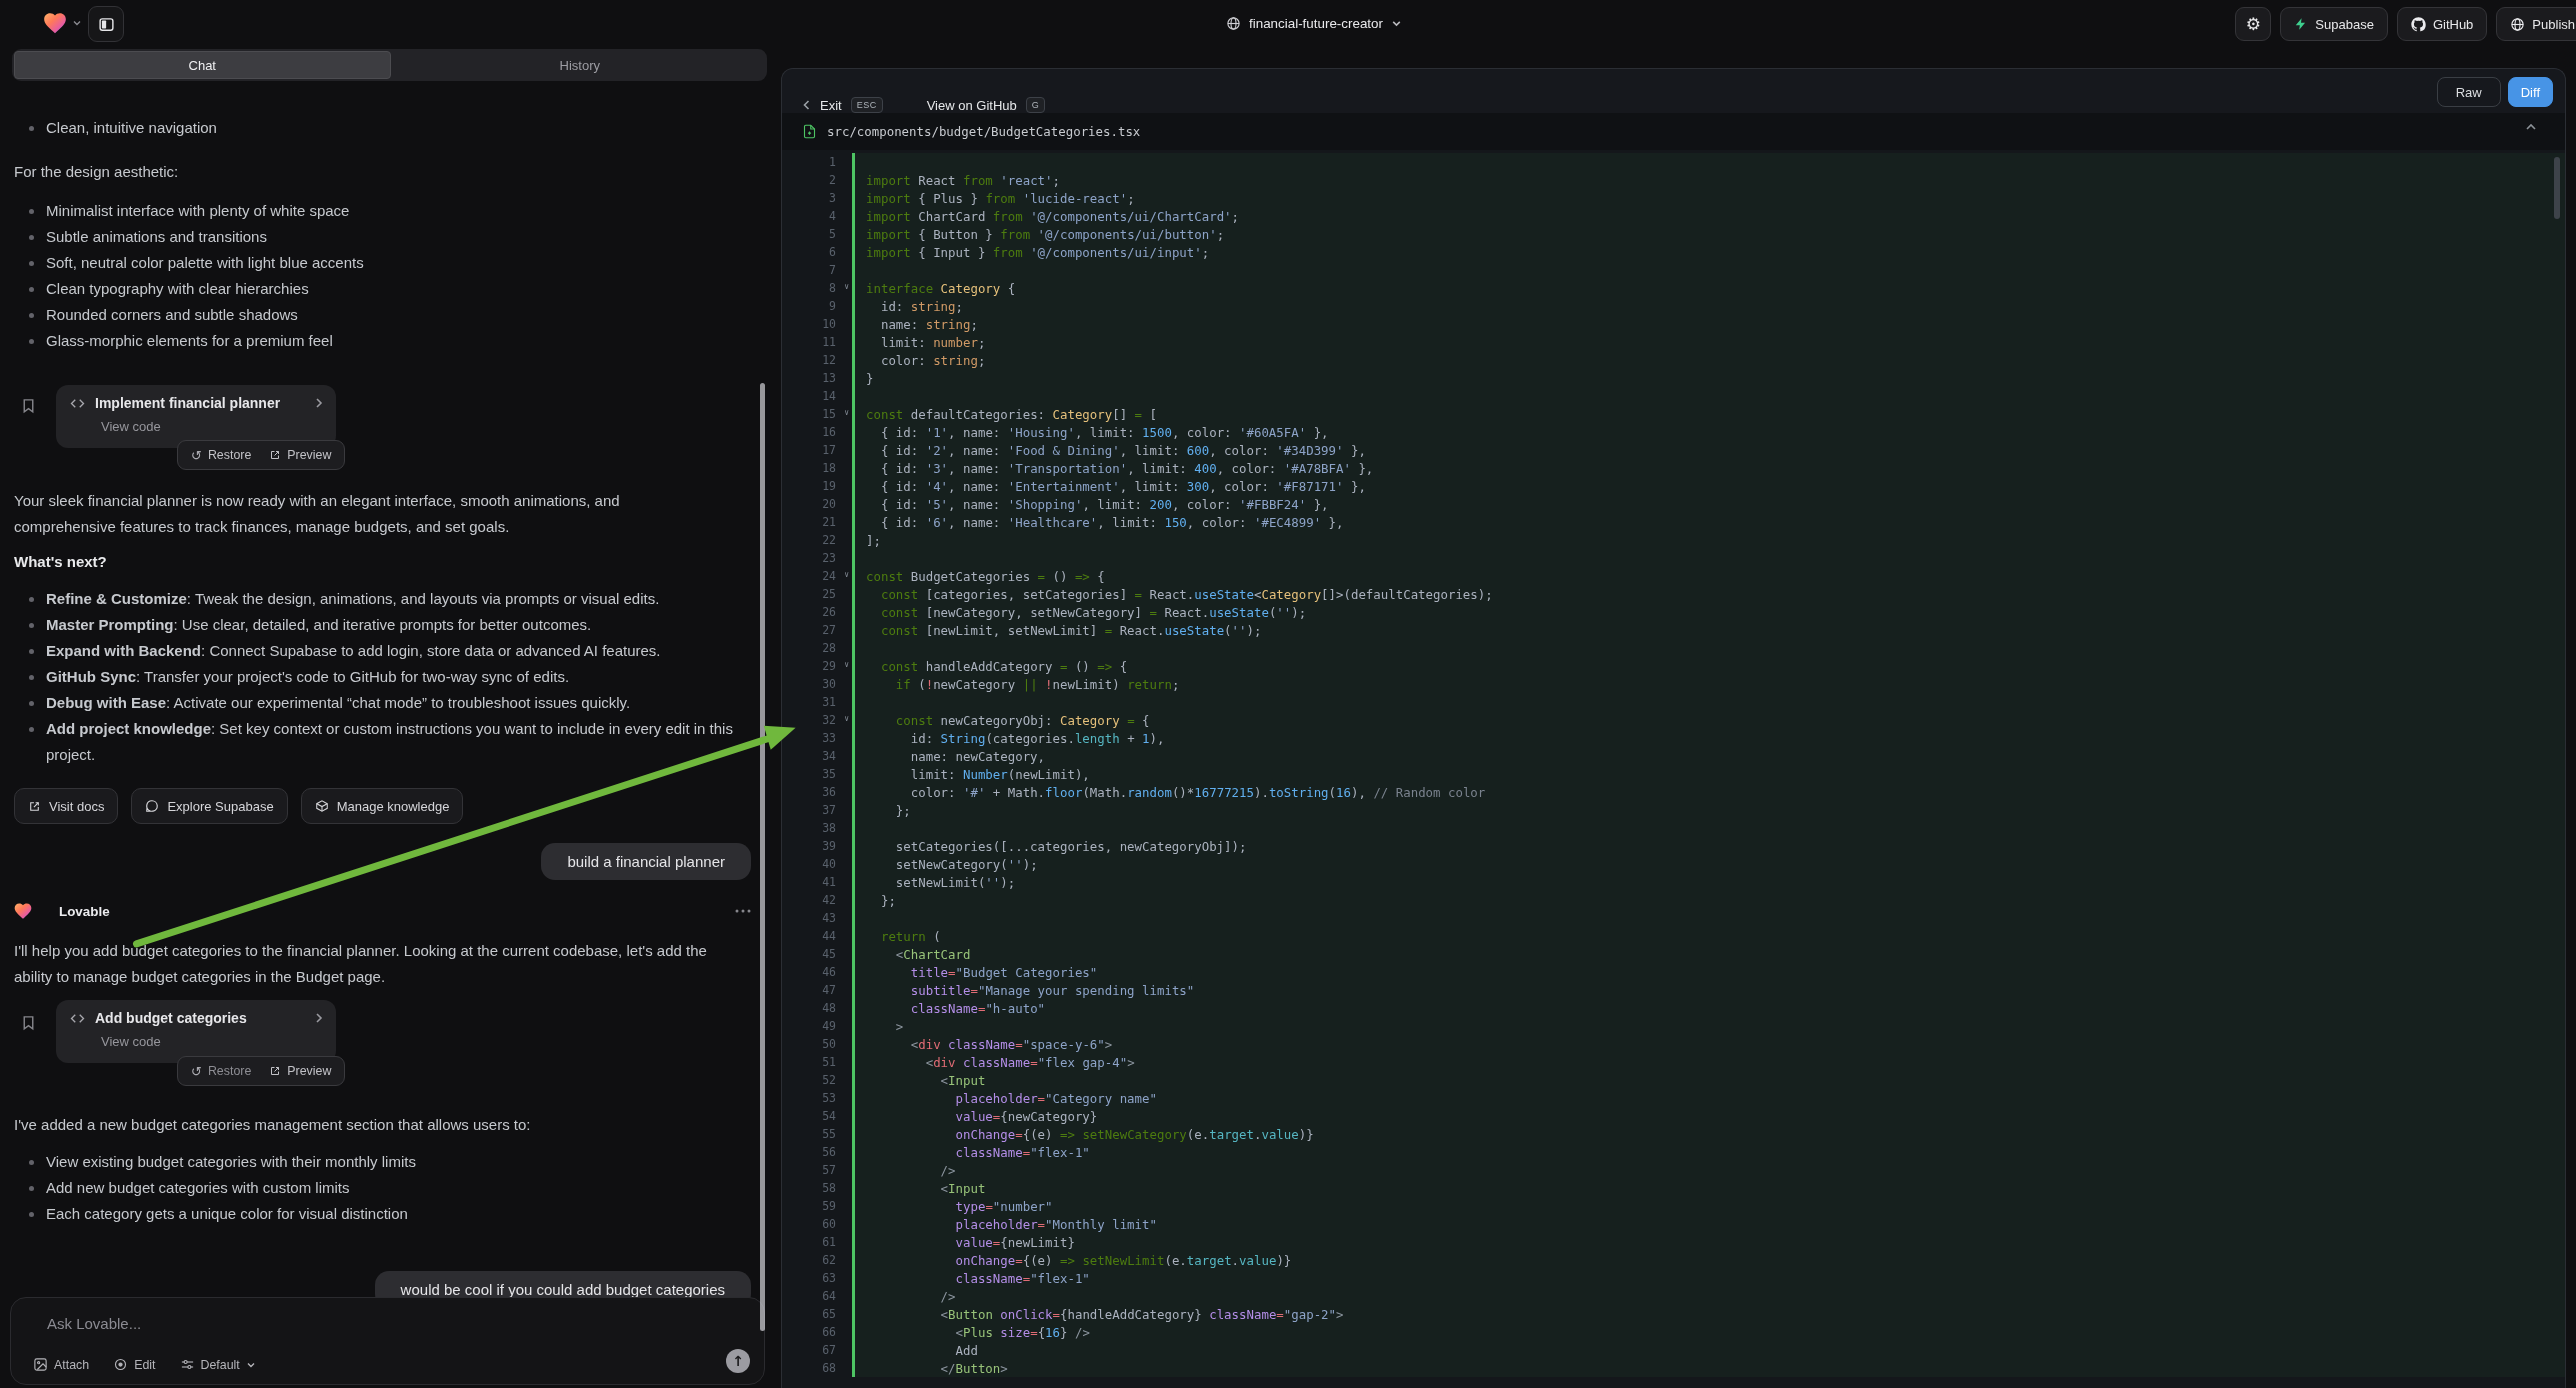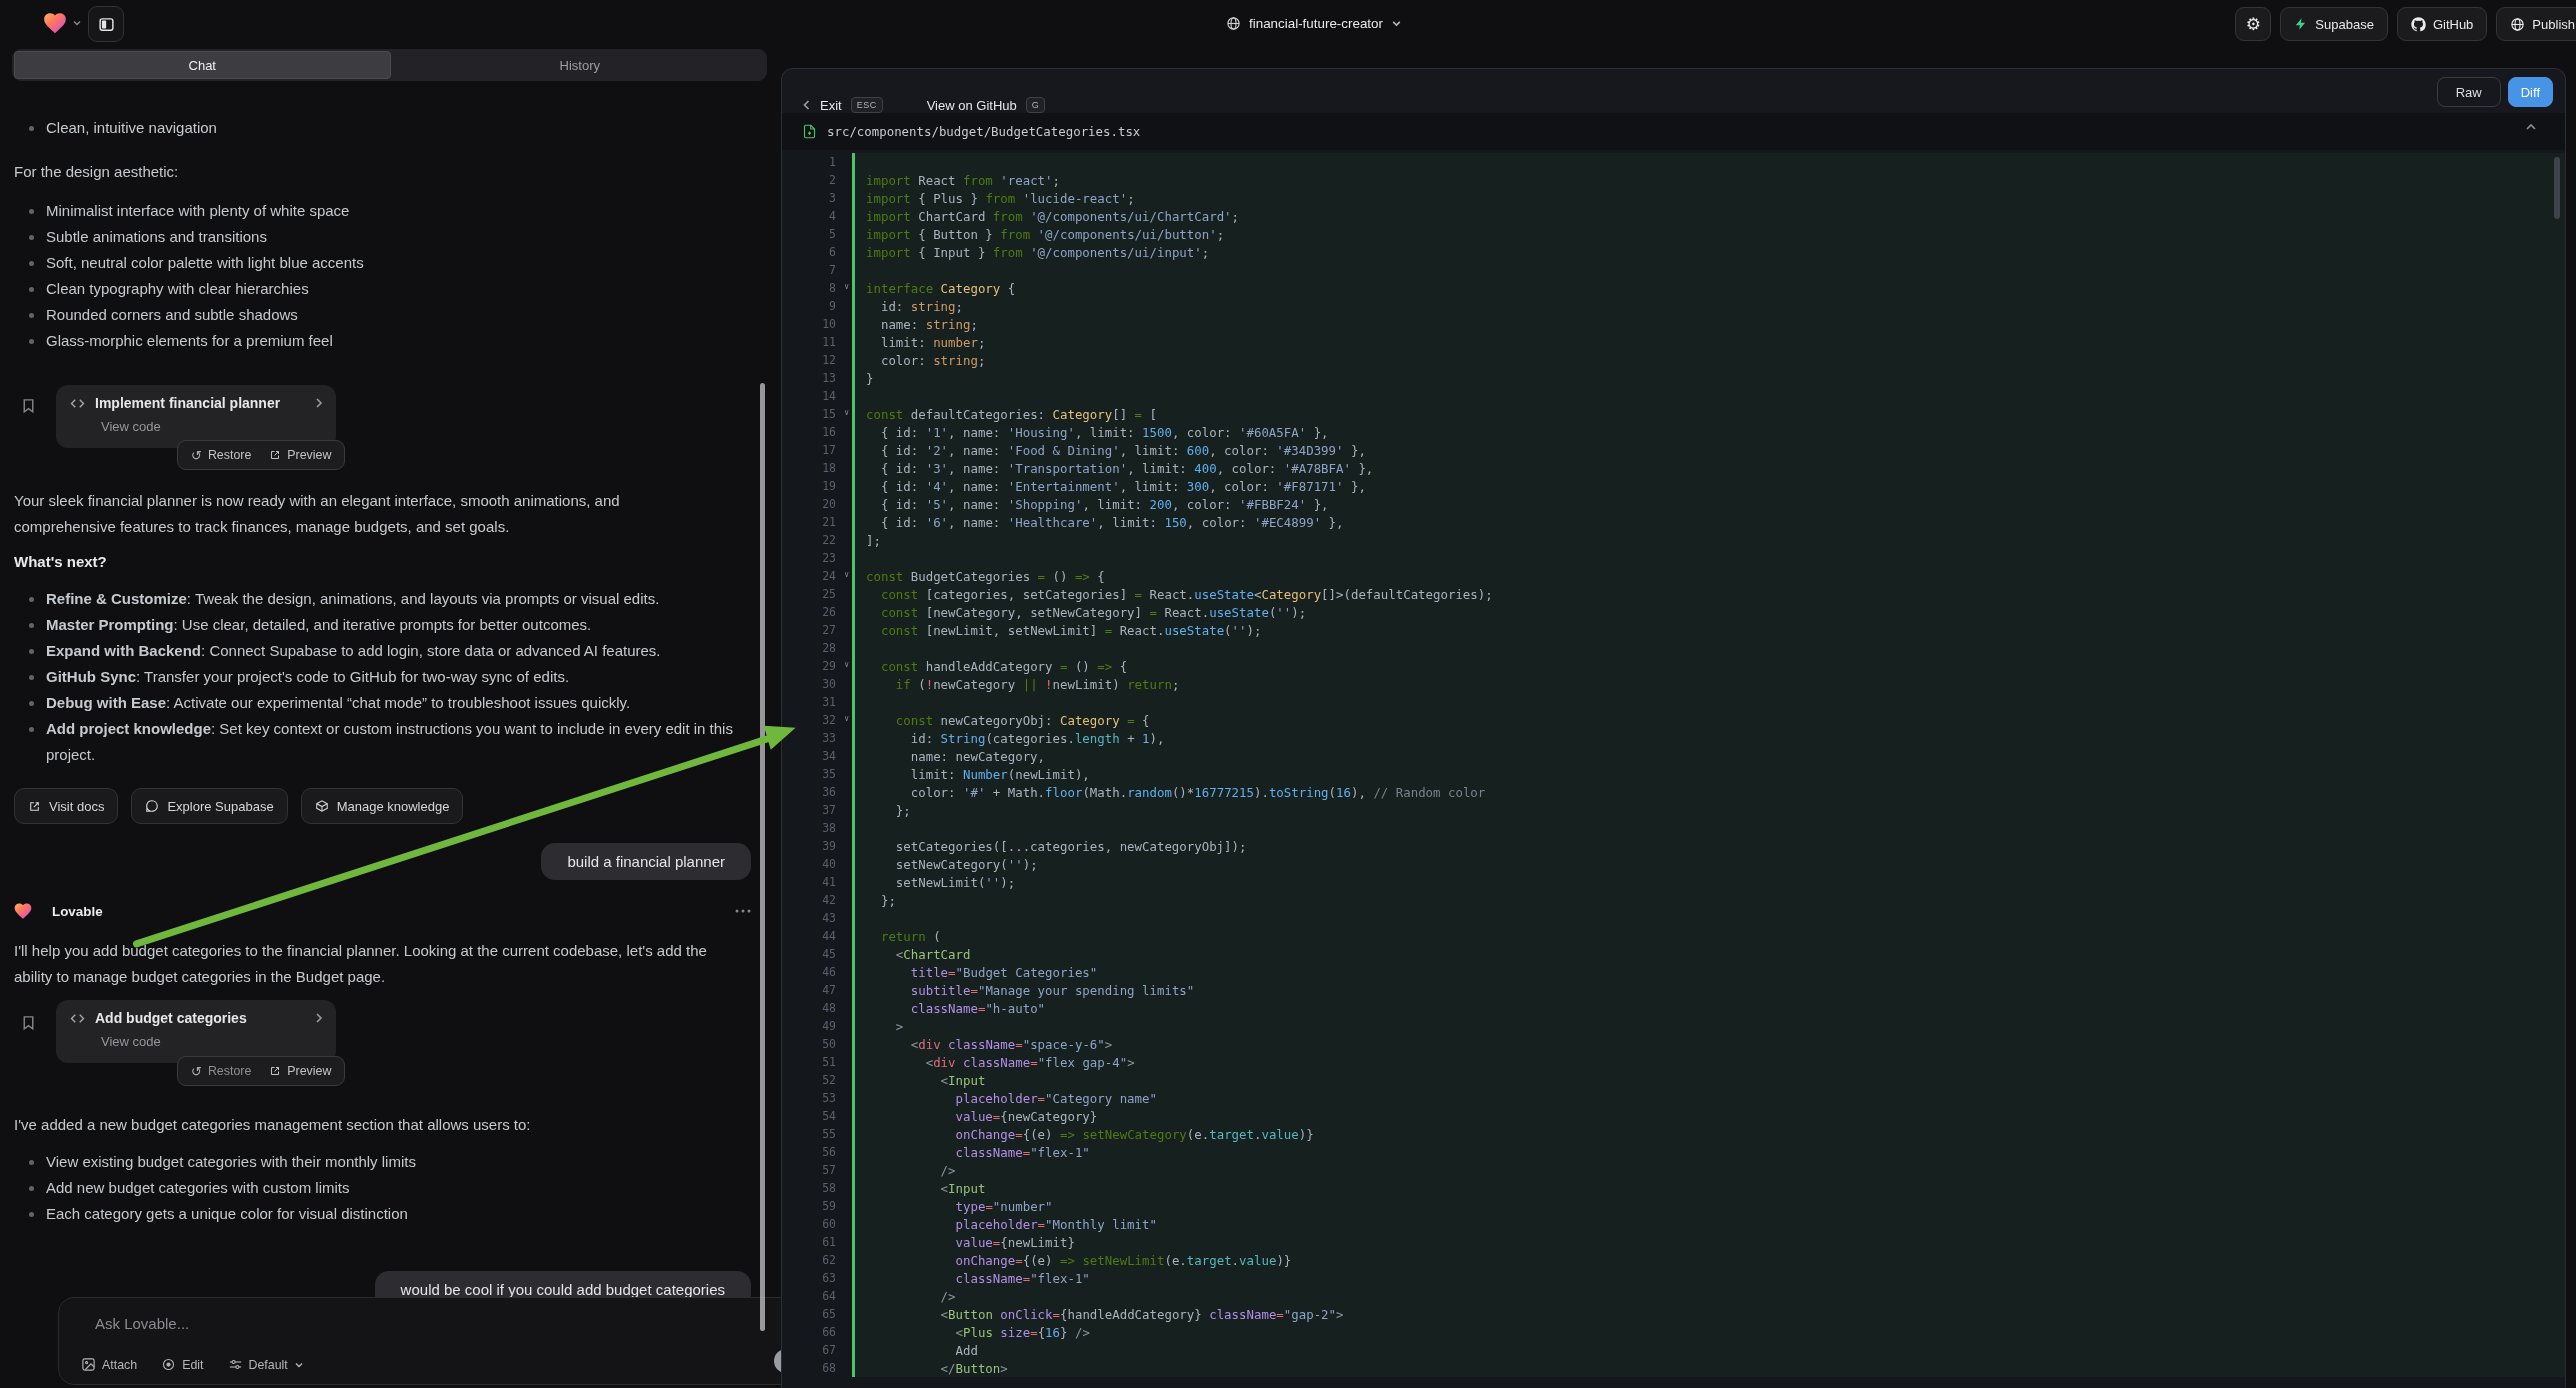--- a/index.html
+++ b/index.html
@@ -37,25 +37,25 @@
   .vc-row1{position:absolute;left:14px;top:10px;right:12px;display:flex;align-items:center;gap:10px;color:#e7e7ea;font-size:14px;font-weight:bold;}
   .vc-row1 .grow{flex:1;}
   .vc-row2{position:absolute;left:45px;top:34px;color:#96969c;font-size:13px;cursor:pointer;}
   .bookmark{position:absolute;left:20px;color:#85858b;}
   .pill{position:absolute;left:177px;height:28px;background:#1d1d20;border:1px solid #3a3a3e;border-radius:9px;display:flex;align-items:center;padding:0 4px;z-index:3;}
   .pill .pbtn{display:flex;align-items:center;gap:6px;padding:0 9px;font-size:12.4px;color:#c2c2c7;cursor:pointer;height:100%;}
   .pill .pbtn .uglyph{font-size:13px;color:#a9a9af;}
   .action-row{position:absolute;left:14px;display:flex;gap:13px;}
   .action-btn{height:34px;display:flex;align-items:center;gap:8px;padding:0 13px;background:#1a1a1d;border:1px solid #333337;border-radius:10px;color:#d6d6da;font-size:13px;cursor:pointer;}
   .bubble{position:absolute;right:26px;background:#2d2d31;border-radius:14px;padding:10px 26px;color:#e5e5e8;font-size:15px;white-space:nowrap;}
-  .lovable-row{position:absolute;left:13px;right:26px;display:flex;align-items:center;gap:19px;}
+  .lovable-row{position:absolute;left:13px;right:26px;display:flex;align-items:center;gap:26px;}
   .lovable-row .name{color:#ececef;font-size:13.4px;font-weight:bold;}
   .lovable-row .spacer{flex:1;}
   .heading{color:#e9eaec;font-size:15px;font-weight:bold;}
-  .composer{position:absolute;left:10px;top:1251px;width:753px;height:86px;background:#141416;border:1px solid #2b2b2f;border-radius:16px;margin-left:48px;}
+  .composer{position:absolute;left:10px;top:1251px;width:753px;height:86px;background:#141416;border:1px solid #2b2b2f;border-radius:16px;}
   .composer input{position:absolute;left:34px;top:16px;width:597px;background:transparent;border:none;outline:none;font-size:15px;color:#c9c9ce;font-family:"Liberation Sans","DejaVu Sans",sans-serif;}
   .composer input::placeholder{color:#8b8b92;}
   .comp-row{position:absolute;left:22px;bottom:12px;display:flex;align-items:center;gap:24px;color:#b5b5ba;font-size:12.4px;}
   .comp-item{display:flex;align-items:center;gap:6px;cursor:pointer;}
   .send-btn{position:absolute;right:14px;bottom:11px;width:24px;height:24px;border-radius:50%;background:#9b9ba1;display:flex;align-items:center;justify-content:center;color:#1b1b1d;font-size:14px;font-weight:bold;cursor:pointer;}
   .chat-scrollbar{position:absolute;left:760px;top:337px;width:5px;height:948px;border-radius:3px;background:rgba(225,225,230,0.65);cursor:pointer;}
 
   
   .code-panel{position:absolute;left:781px;top:68px;width:1783px;height:1320px;background:#16181d;border:1px solid #2b2e34;border-bottom:none;border-radius:12px 12px 0 0;overflow:hidden;}
   .code-header{position:absolute;left:0;top:0;right:0;height:44px;display:flex;align-items:flex-end;}

